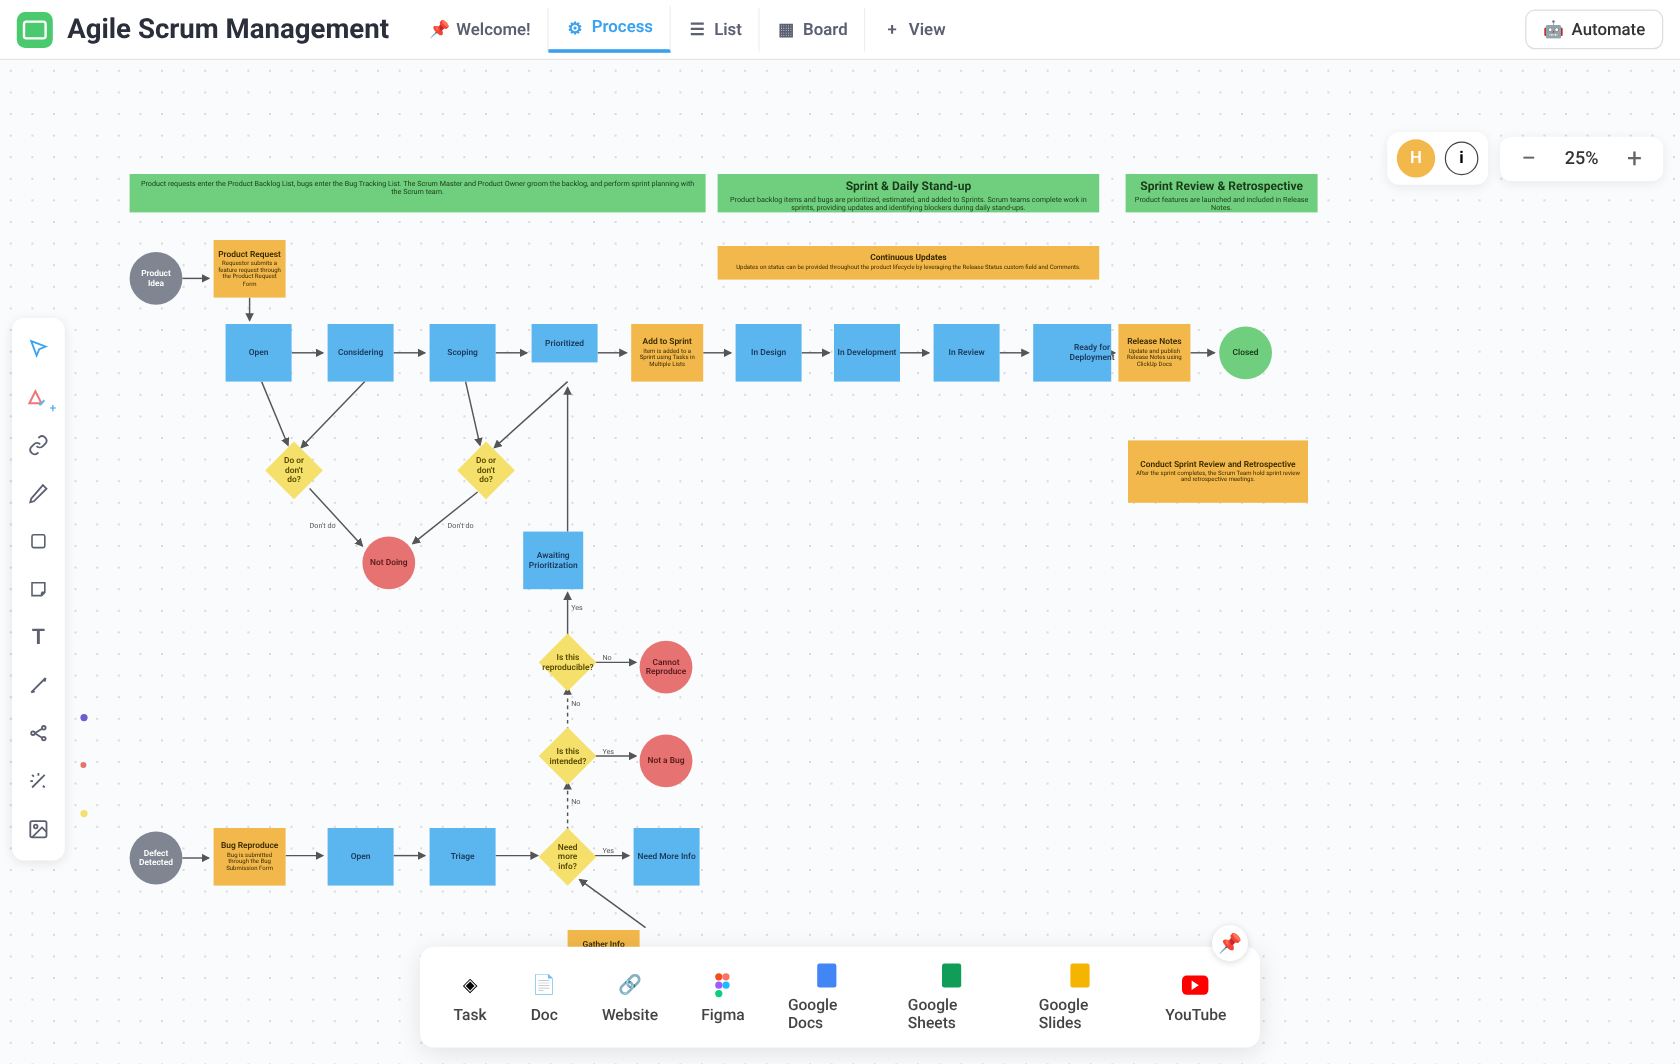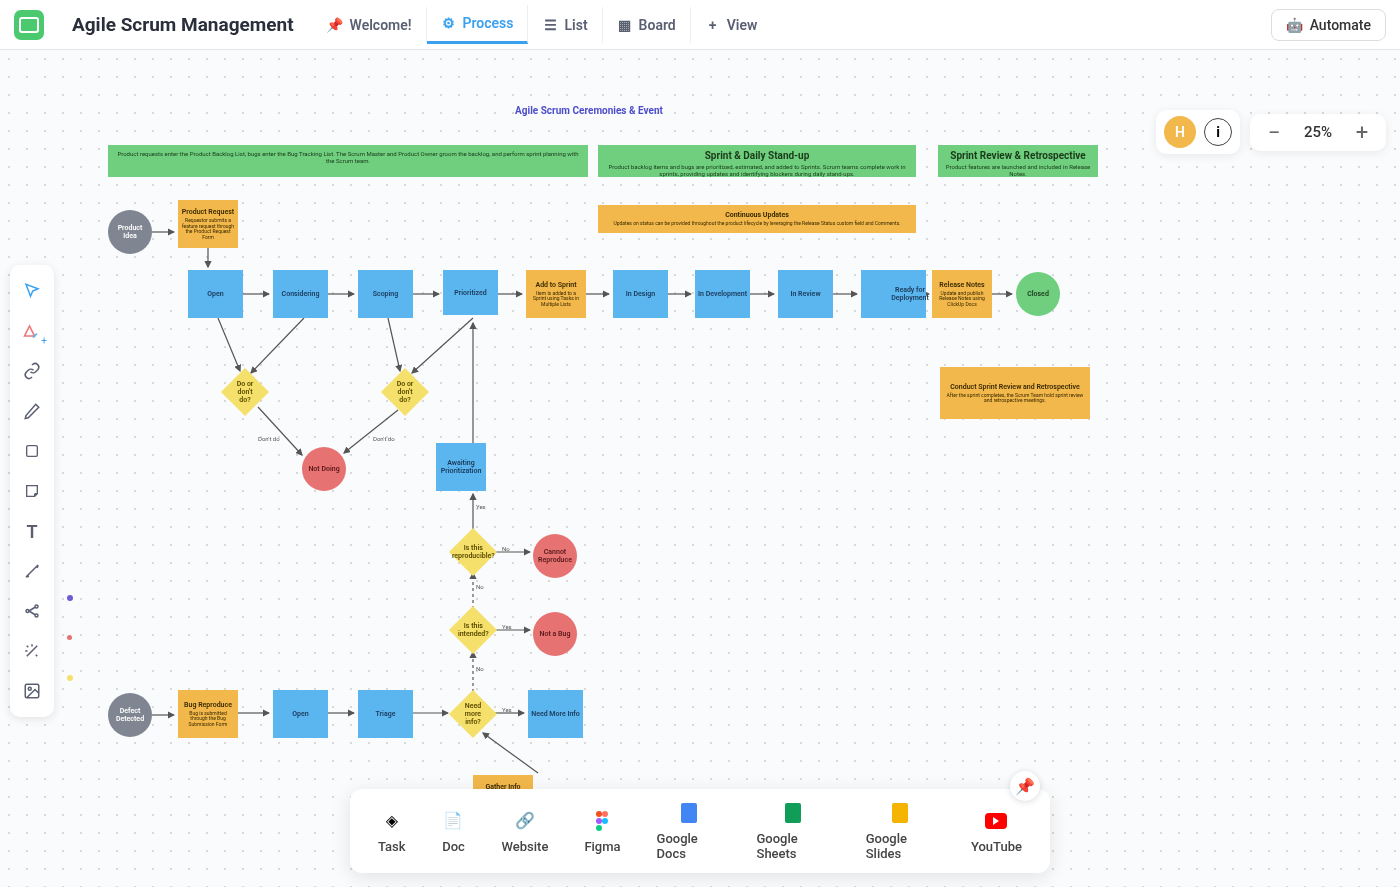--- a/index.html
+++ b/index.html
@@ -1,20 +1,20 @@
 <!DOCTYPE html>
 <html><head>
 <meta charset="utf-8">
 <style>
 *{box-sizing:border-box;margin:0;padding:0;font-family:-apple-system,BlinkMacSystemFont,"Segoe UI",Roboto,sans-serif}
 body{background:#fff;width:1400px;height:887px;overflow:hidden;position:relative}
 .topbar{height:50px;display:flex;align-items:center;padding:0 14px;border-bottom:1px solid #e5e5e5;gap:6px}
 .app-icon{width:30px;height:30px;background:#4ac96e;border-radius:7px;display:flex;align-items:center;justify-content:center}
 .app-icon::before{content:"";width:16px;height:12px;border:2px solid #fff;border-radius:3px}
-.title{font-size:19px;font-weight:700;color:#2b2e3b;margin:0 14px 0 22px}
+.title{font-size:23px;font-weight:700;color:#2b2e3b;margin:0 14px 0 6px}
 .tabs{display:flex;align-items:center;gap:0}
 .tab{display:flex;align-items:center;gap:6px;padding:10px 14px;font-size:14px;font-weight:600;color:#5a5f72;cursor:pointer;border-right:1px solid #eee}
 .tab.active{color:#3aa1f0;border-bottom:3px solid #3aa1f0}
 .tab .ico{width:16px;height:16px;display:inline-flex;align-items:center;justify-content:center}
 .spacer{flex:1}
 .automate-btn{display:flex;align-items:center;gap:6px;padding:7px 14px;border:1px solid #ddd;border-radius:8px;font-size:14px;font-weight:500;color:#333;cursor:pointer}
 .canvas-wrap{position:absolute;top:50px;left:0;right:0;bottom:0;background:#fafbfc;background-image:radial-gradient(#d8d8d8 1px,transparent 1px);background-size:18px 18px}
 .left-tools{position:absolute;left:10px;top:215px;width:44px;background:#fff;border-radius:10px;box-shadow:0 2px 10px rgba(0,0,0,0.1);display:flex;flex-direction:column;align-items:center;padding:8px 0;gap:4px}
 .tool{width:36px;height:36px;display:flex;align-items:center;justify-content:center;border-radius:6px;cursor:pointer;color:#5a5f72}
 .tool.act{color:#3aa1f0}
@@ -160,21 +160,20 @@
       <div class="info-ic">i</div>
     </div>
     <div class="pill zoom">
       <div class="zoom-btn">−</div>
       <div class="zoom-lvl">25%</div>
       <div class="zoom-btn">+</div>
     </div>
   </div>
 
   <div class="diagram">
-    <div class="d-title">Agile Scrum Ceremonies &amp; Event</div>
     <svg style="position:absolute;top:0;left:0;width:100%;height:100%;pointer-events:none">
       <defs>
           <marker id="ah" markerWidth="6" markerHeight="6" refX="5" refY="3" orient="auto">
             <path d="M0 0L6 3L0 6z" fill="#555"></path>
           </marker>
         </defs>
       <line class="arrow" x1="74" y1="127" x2="96" y2="127"></line>
       <line class="arrow" x1="130" y1="143" x2="130" y2="162"></line>
       <line class="arrow" x1="165" y1="189" x2="191" y2="189"></line>
       <line class="arrow" x1="250" y1="189" x2="276" y2="189"></line>
@@ -230,21 +229,21 @@
         </div>
         <div class="node blue" style="left: 110px; top: 165px; width: 55px; height: 48px;">
           <div>Open</div>
         </div>
         <div class="node blue" style="left: 195px; top: 165px; width: 55px; height: 48px;">
           <div>Considering</div>
         </div>
         <div class="node blue" style="left: 280px; top: 165px; width: 55px; height: 48px;">
           <div>Scoping</div>
         </div>
-        <div class="node blue" style="left: 365px; top: 165px; width: 55px; height: 45px;">
+        <div class="node blue" style="left: 365px; top: 165px; width: 55px; height: 32px;">
           <div>Prioritized</div>
         </div>
         <div class="node orange" style="left: 448px; top: 165px; width: 60px; height: 48px;">
           <div>Add to Sprint</div>
           <div class="sub">Item is added to a Sprint using Tasks in Multiple Lists</div>
         </div>
         <div class="node blue" style="left: 535px; top: 165px; width: 55px; height: 48px;">
           <div>In Design</div>
         </div>
         <div class="node blue" style="left: 617px; top: 165px; width: 55px; height: 48px; justify-content: center;">

